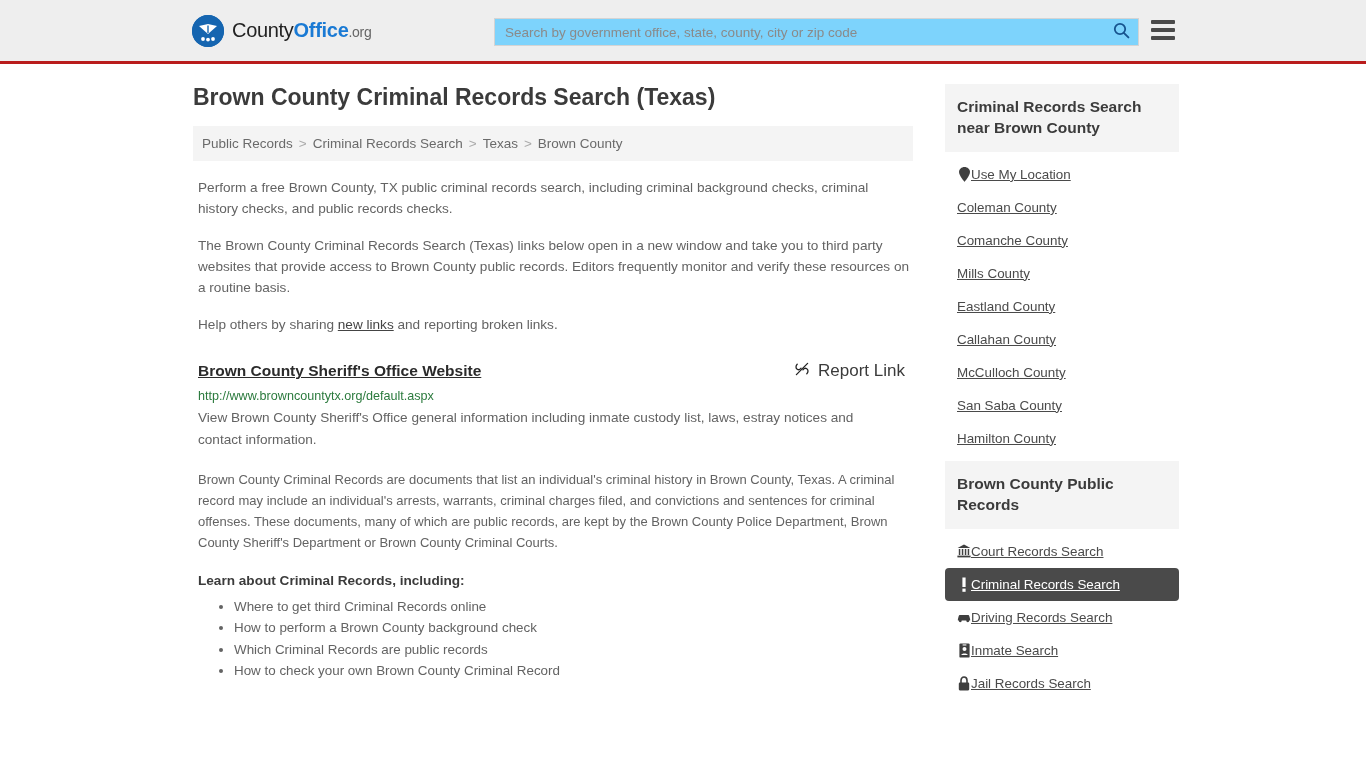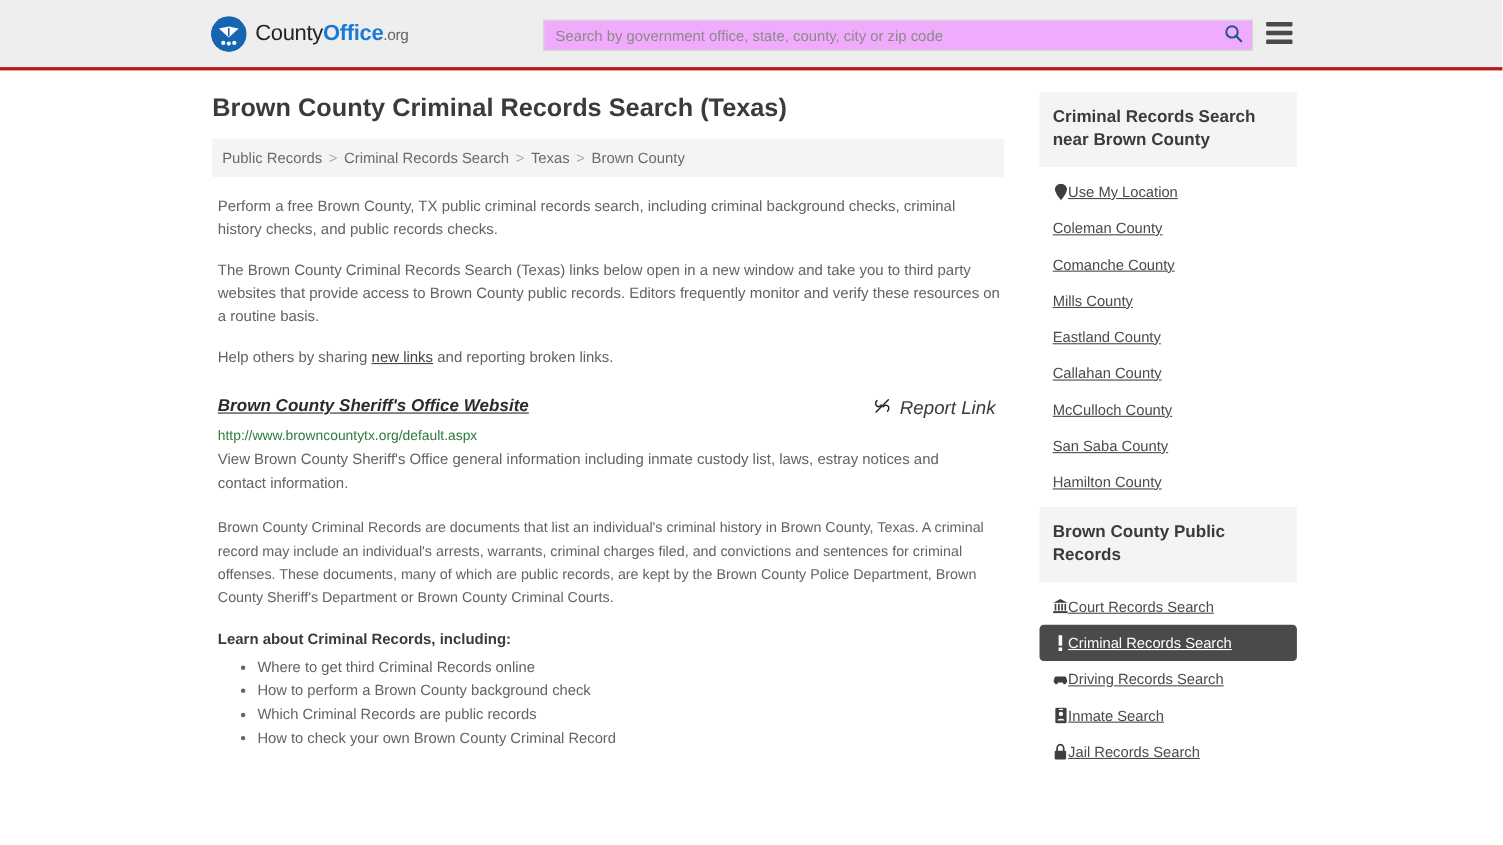--- a/index.html
+++ b/index.html
@@ -47,21 +47,21 @@
   .logo-text .t3 { color: #666666; font-size: 14px; }
 
   .search-wrap {
     position: absolute;
     left: 494px;
     top: 18px;
     width: 645px;
     height: 28px;
     display: flex;
     align-items: center;
-    background: #f0abfc;
+    background: #7dd3fc;
     border: 1px solid #d4d4d4;
   }
   .search-input {
     flex: 1;
     border: none;
     outline: none;
     height: 26px;
     padding: 0 10px;
     font-size: 13.5px;
     font-family: "Liberation Sans", sans-serif;
@@ -138,23 +138,22 @@
     line-height: 1.55;
     color: #636363;
     margin: 16px 0 0 5px;
     max-width: 713px;
   }
   .para a.inline { color: #444444; text-decoration: underline; cursor: pointer; }
 
   .result-block { margin: 26px 0 0 5px; position: relative; }
   .result-head {
     display: flex;
-    align-items: flex-start;
+    align-items: center;
     justify-content: space-between;
-    font-style: italic;
   }
   .result-title {
     font-size: 15.5px;
     font-weight: bold;
     color: #2b2b2b;
     text-decoration: underline;
     cursor: pointer;
   }
   .report-link {
     display: flex;

